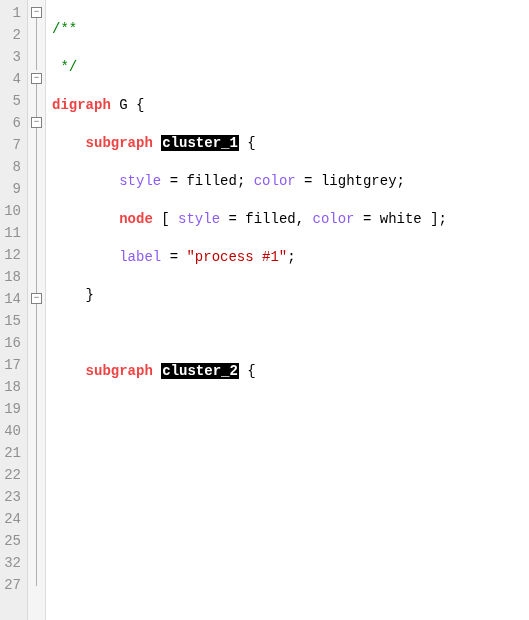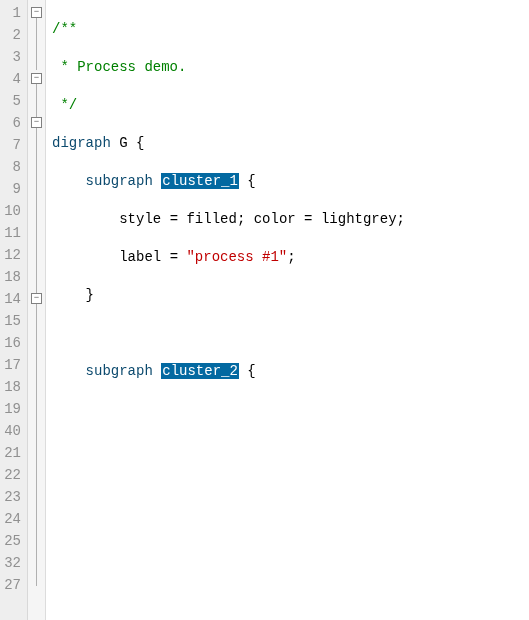--- a/index.html
+++ b/index.html
@@ -50,27 +50,27 @@
     left: 8px;
     width: 0;
     border-left: 1px solid #b0b0b0;
   }
   .code {
     padding: 2px 0 2px 6px;
     white-space: pre;
   }
   .line { height: 22px; line-height: 22px; }
   .c-comment { color: #008000; }
-  .c-kw { color: #0c4a6e; font-weight: normal; }
-  .c-attr { color: #000000; }
+  .c-kw { color: #ef4444; font-weight: bold; }
+  .c-attr { color: #8b5cf6; }
   .c-string { color: #c00000; }
   .c-ident { color: #000000; }
   .c-punc { color: #000000; }
   .c-arrow { color: #000000; font-weight: bold; }
-  .hl { background: #0369a1; color: #ffffff; font-weight: normal; padding: 0 1px; }
+  .hl { background: #000000; color: #ffffff; font-weight: bold; padding: 0 1px; }
 </style>
 </head>
 <body>
 
 <div class="editor">
   <div class="gutter">
     <div>1</div>
     <div>2</div>
     <div>3</div>
     <div>4</div>
@@ -103,25 +103,25 @@
     <div class="foldmark" style="top:7px;">−</div>
     <div class="foldline" style="top:18px; height:52px;"></div>
     <div class="foldmark" style="top:73px;">−</div>
     <div class="foldline" style="top:84px; height:502px;"></div>
     <div class="foldmark" style="top:117px;">−</div>
     <div class="foldmark" style="top:293px;">−</div>
   </div>
 
   <div class="code">
 <div class="line"><span class="c-comment">/**</span></div>
-<div class="line"><span class="c-comment"> * Process demo.</span></div>
 <div class="line"><span class="c-comment"> */</span></div>
 <div class="line"><span class="c-kw">digraph</span> <span class="c-ident">G</span> <span class="c-punc">{</span></div>
 <div class="line">    <span class="c-kw">subgraph</span> <span class="hl">cluster_1</span> <span class="c-punc">{</span></div>
 <div class="line">        <span class="c-attr">style</span> <span class="c-punc">=</span> <span class="c-ident">filled</span><span class="c-punc">;</span> <span class="c-attr">color</span> <span class="c-punc">=</span> <span class="c-ident">lightgrey</span><span class="c-punc">;</span></div>
+<div class="line">        <span class="c-kw">node</span> <span class="c-punc">[</span> <span class="c-attr">style</span> <span class="c-punc">=</span> <span class="c-ident">filled</span><span class="c-punc">,</span> <span class="c-attr">color</span> <span class="c-punc">=</span> <span class="c-ident">white</span> <span class="c-punc">]</span><span class="c-punc">;</span></div>
 <div class="line">        <span class="c-attr">label</span> <span class="c-punc">=</span> <span class="c-string">"process #1"</span><span class="c-punc">;</span></div>
 <div class="line">    <span class="c-punc">}</span></div>
 <div class="line"></div>
 <div class="line">    <span class="c-kw">subgraph</span> <span class="hl">cluster_2</span> <span class="c-punc">{</span></div>
 
 
 
 
 
 

